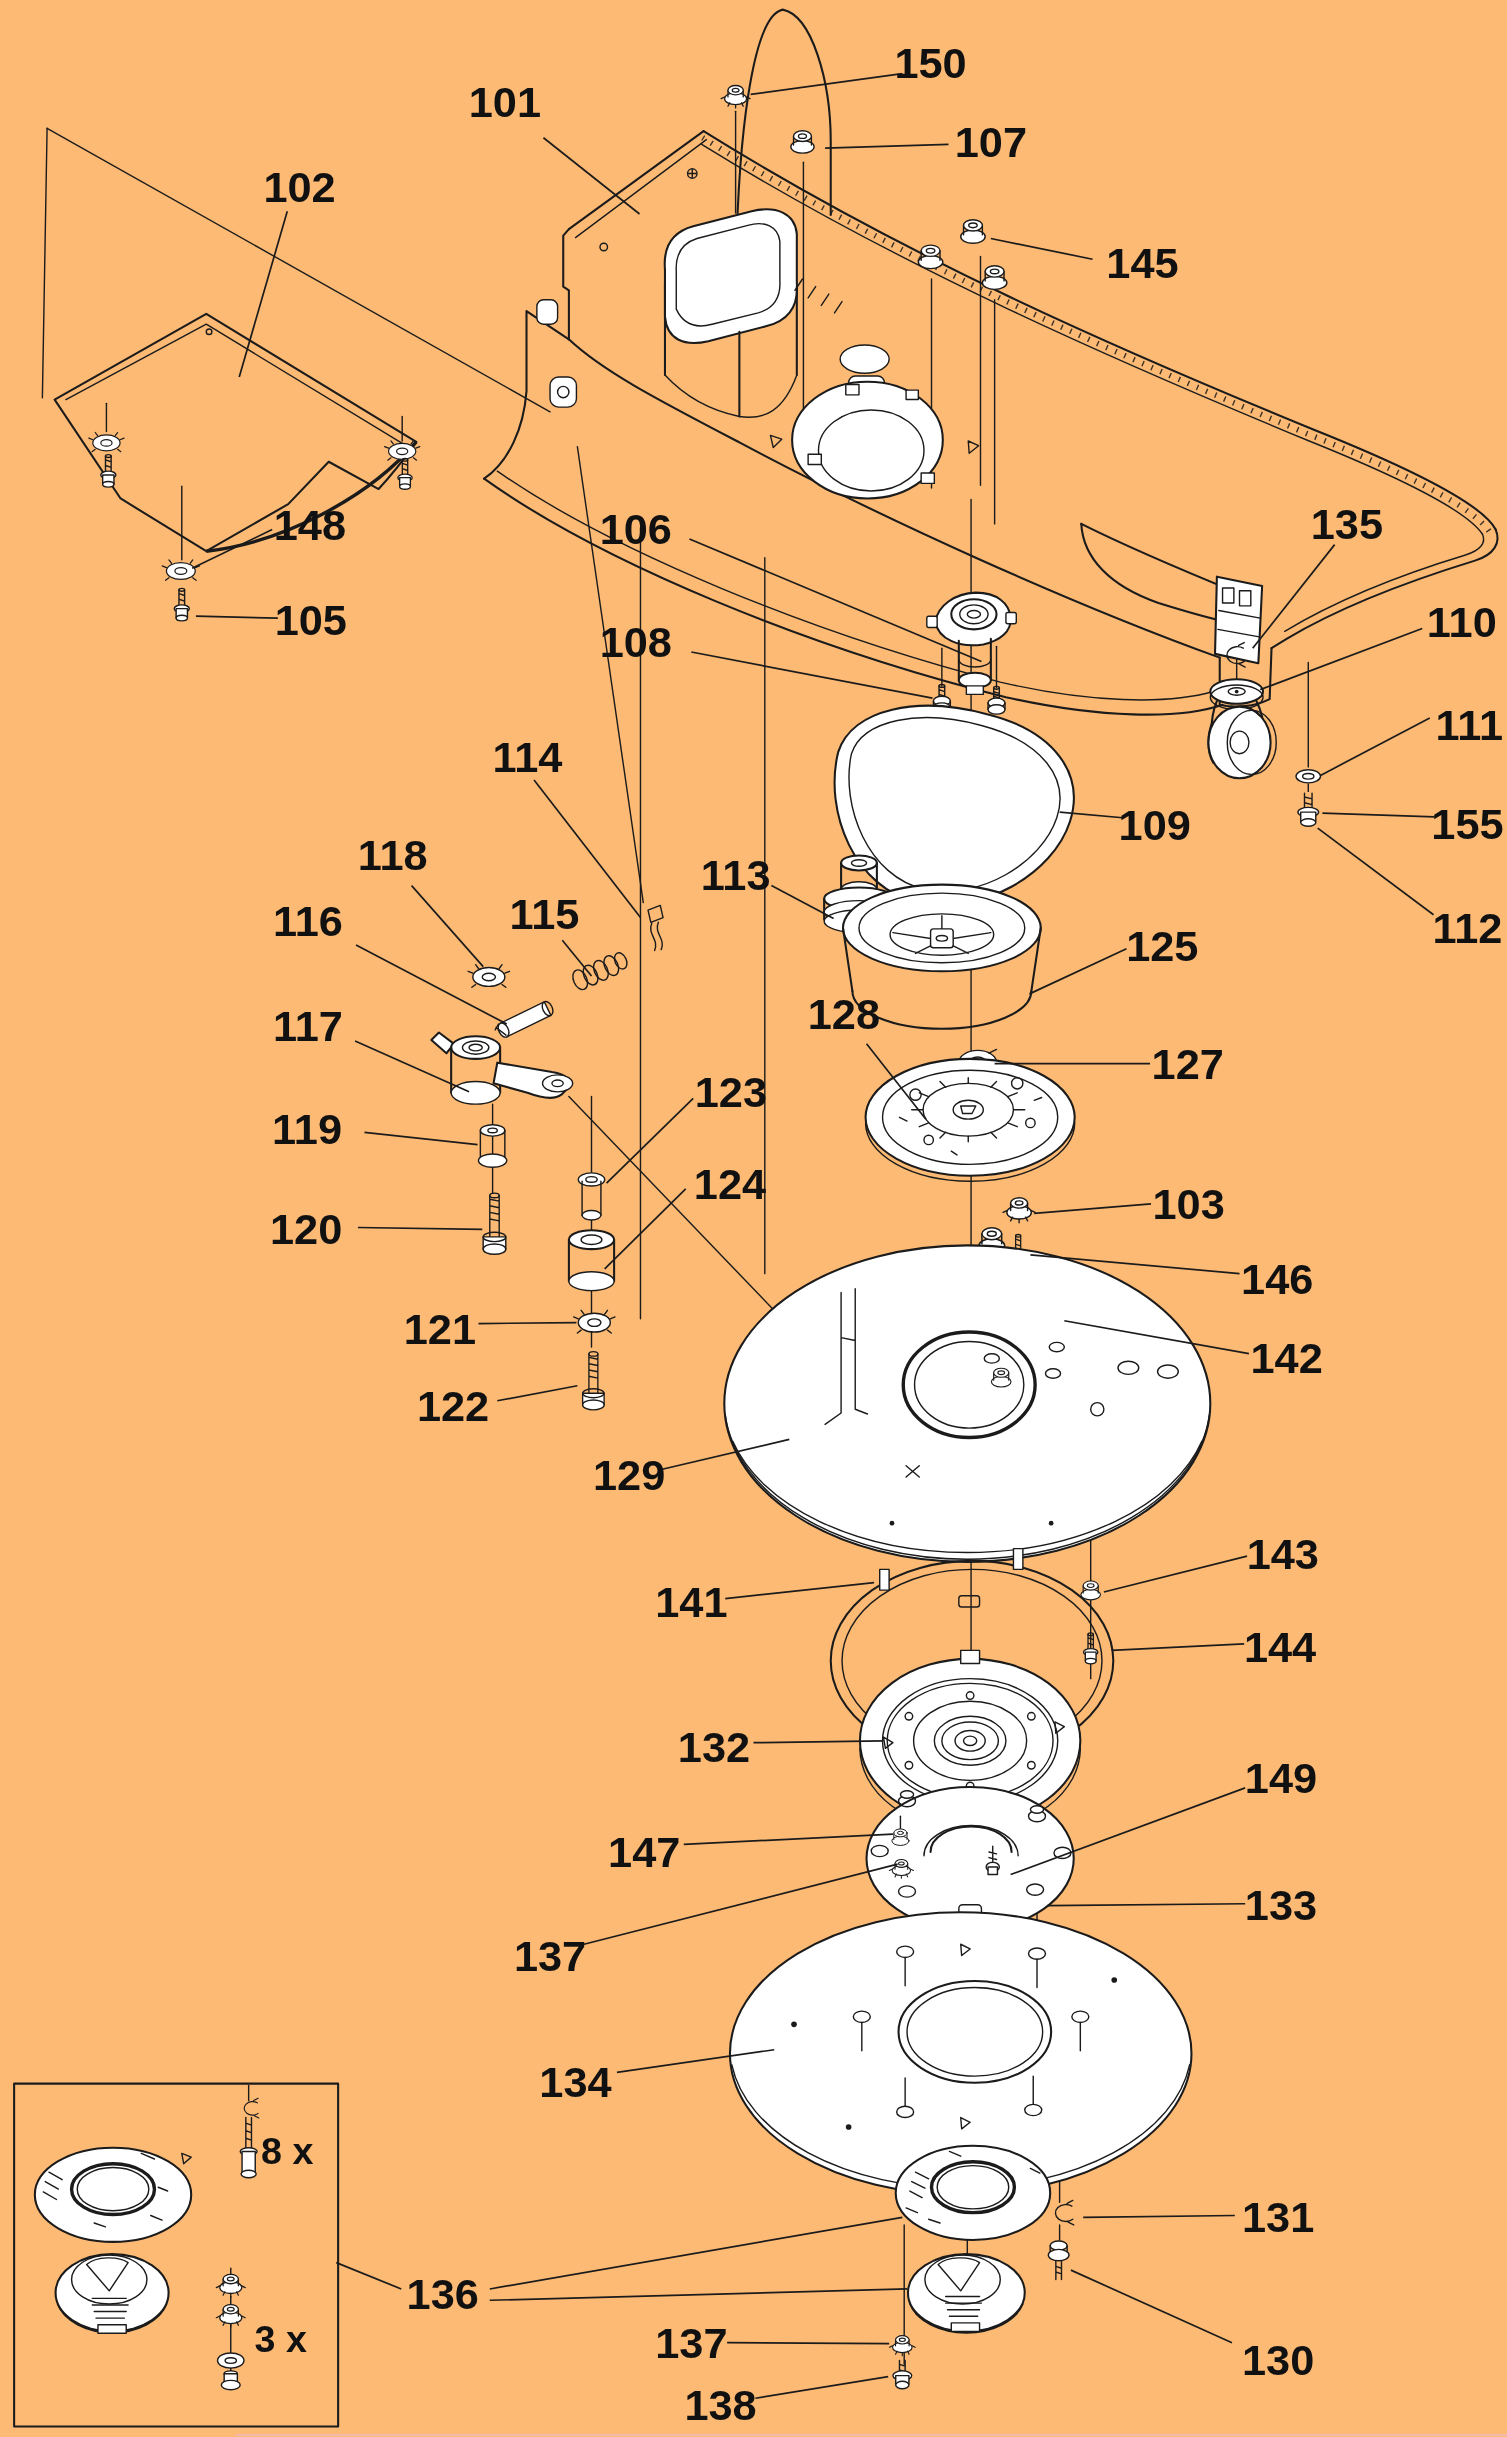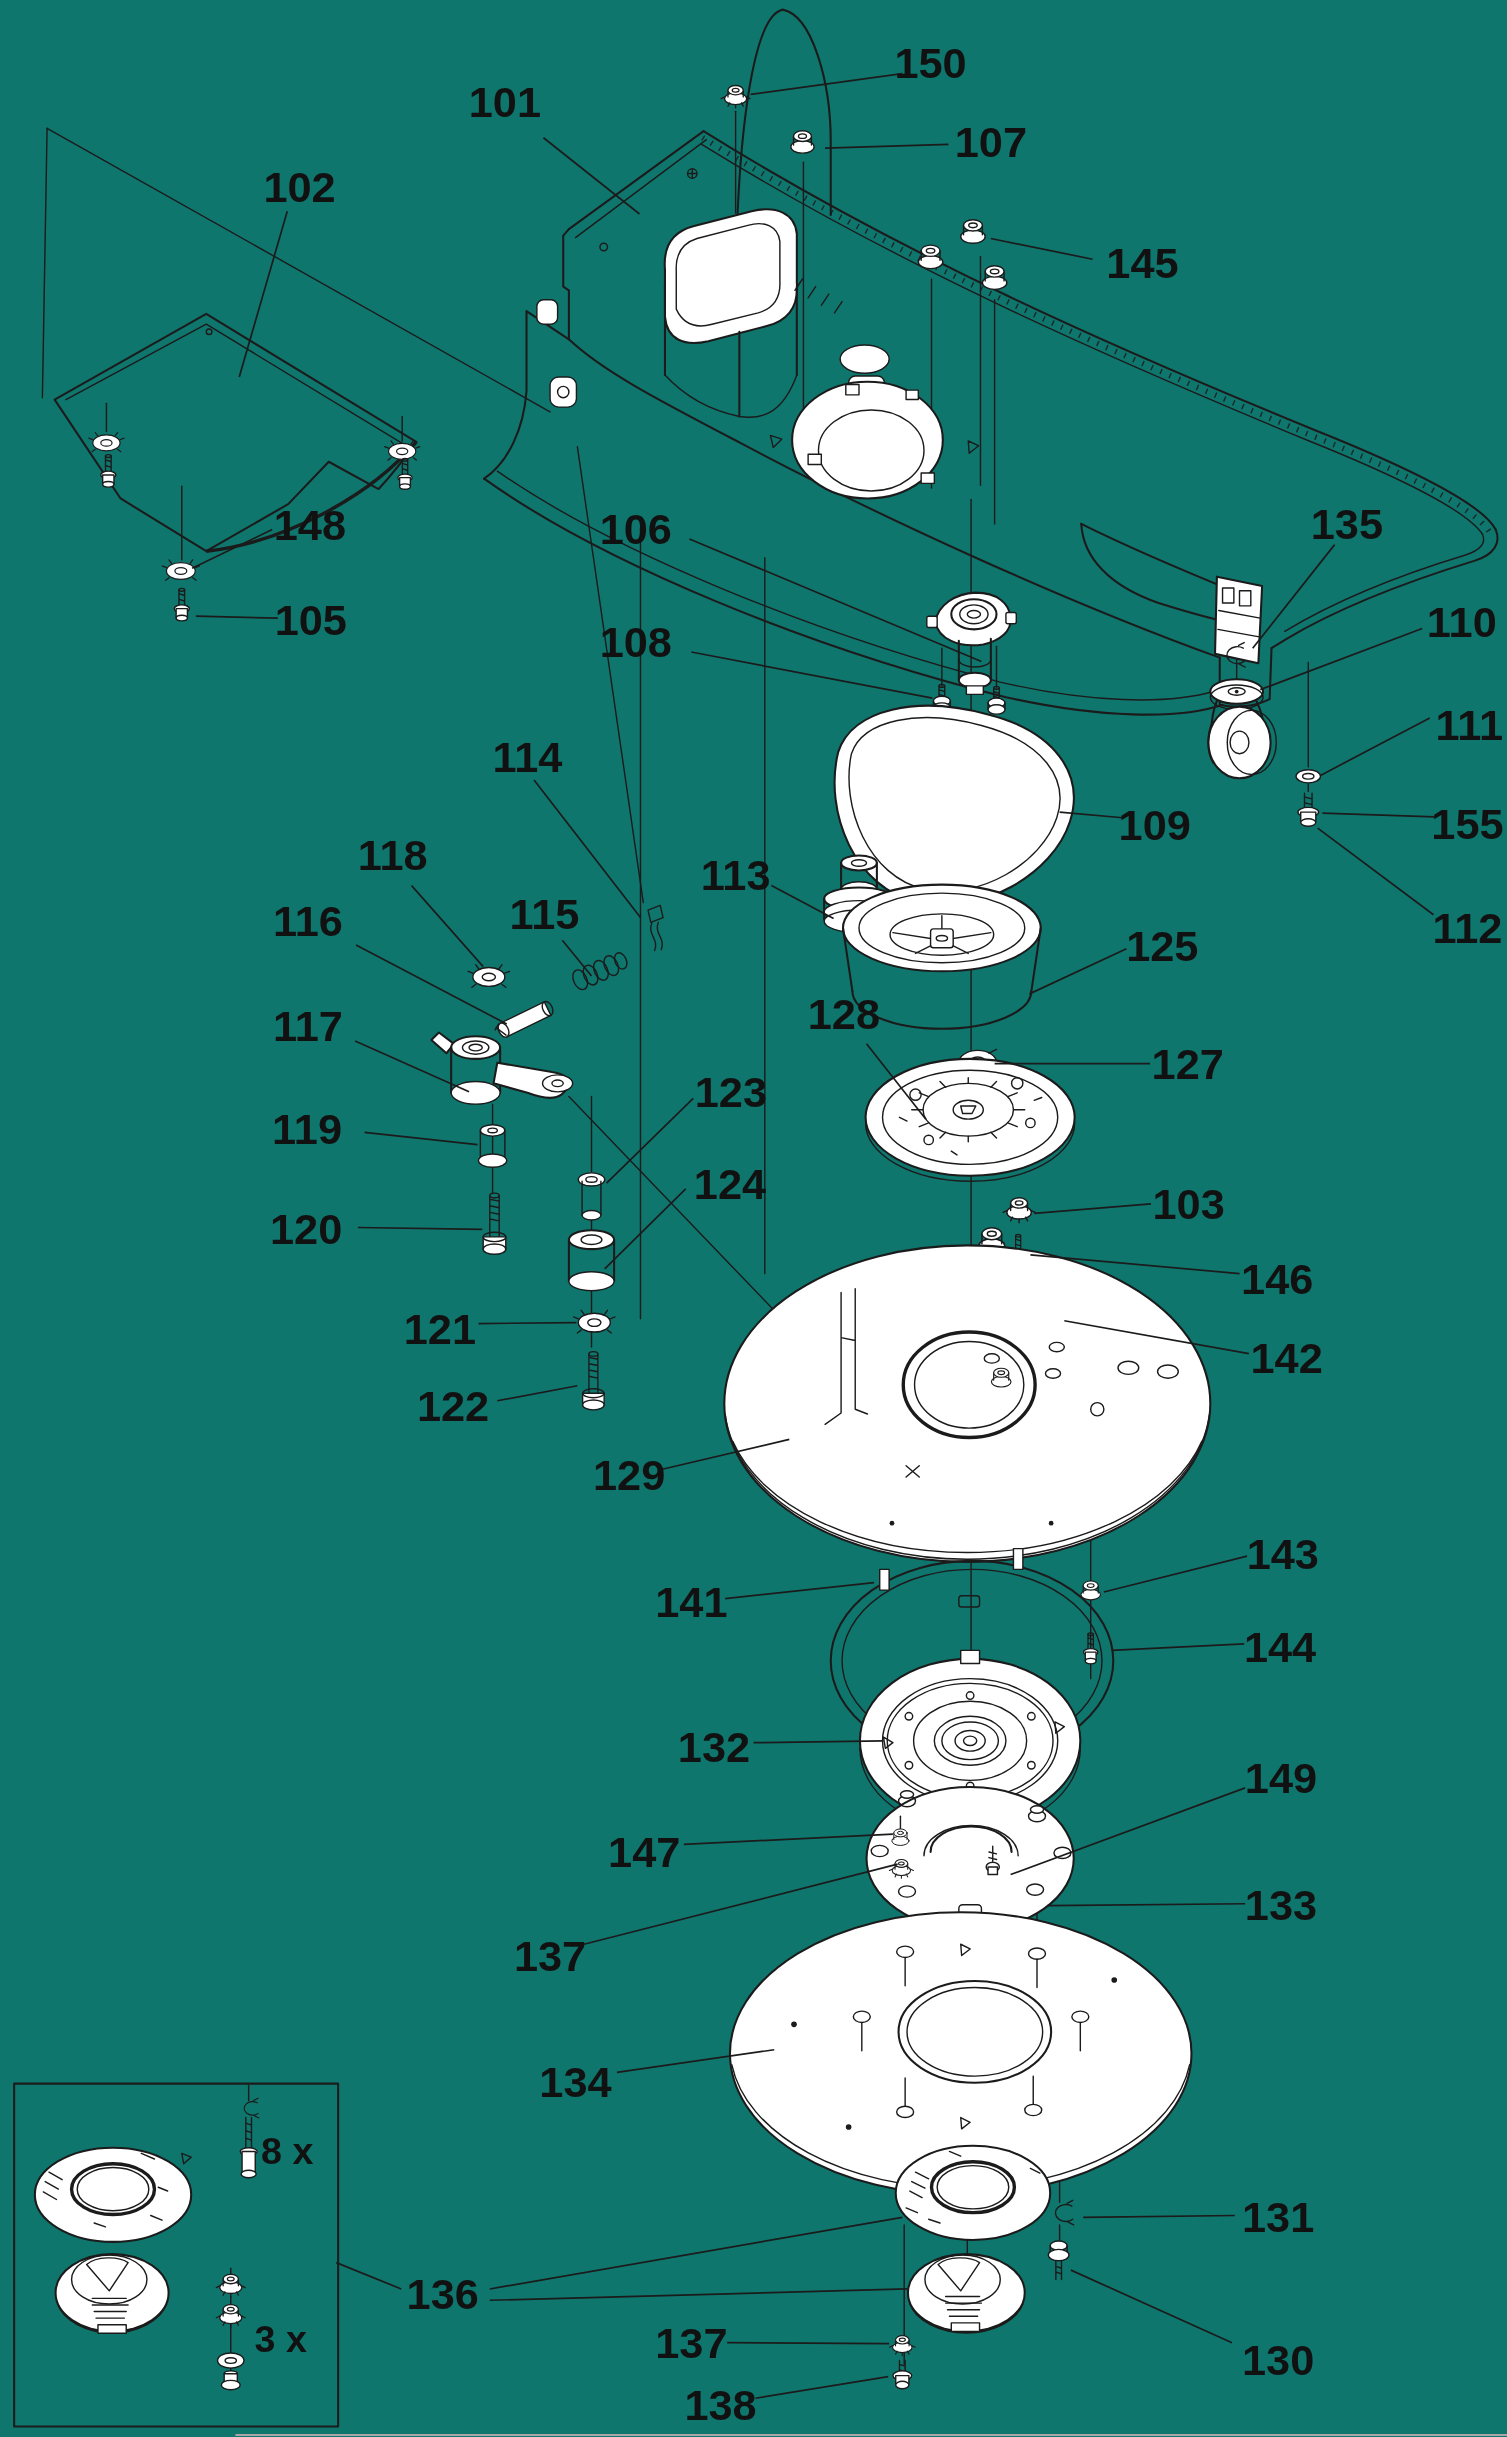--- a/index.html
+++ b/index.html
@@ -1,16 +1,16 @@
 <!DOCTYPE html>
 <html style="font-size:15px"><head>
 <meta charset="utf-8">
 <style>
   html,body{margin:0;padding:0;background:#fff}
-  .stage{position:relative;width:1507px;height:2438px;background:#0f766e;overflow:hidden}
+  .stage{position:relative;width:1507px;height:2438px;background:#fdba74;overflow:hidden}
   svg{display:block}
   .ln{fill:none;stroke:#1b1b1b;stroke-width:2.2;stroke-linecap:round;stroke-linejoin:round}
   .lnw{fill:#ffffff;stroke:#1b1b1b;stroke-width:2.2;stroke-linecap:round;stroke-linejoin:round}
   .thin{stroke-width:1.5}
   .thick{stroke-width:3.6}
   .serr{stroke:#1b1b1b;fill:none;stroke-width:6;stroke-dasharray:1.5 9;opacity:.85}
   .leader{stroke:#1b1b1b;stroke-width:1.8;fill:none}
   .callout{font-family:"Liberation Sans",sans-serif;font-weight:700;font-size:46px;fill:#111;text-anchor:middle}
   .callout.small{font-size:40px}
   .artifact{stroke:#eeb9c4;stroke-width:2;opacity:.7}

